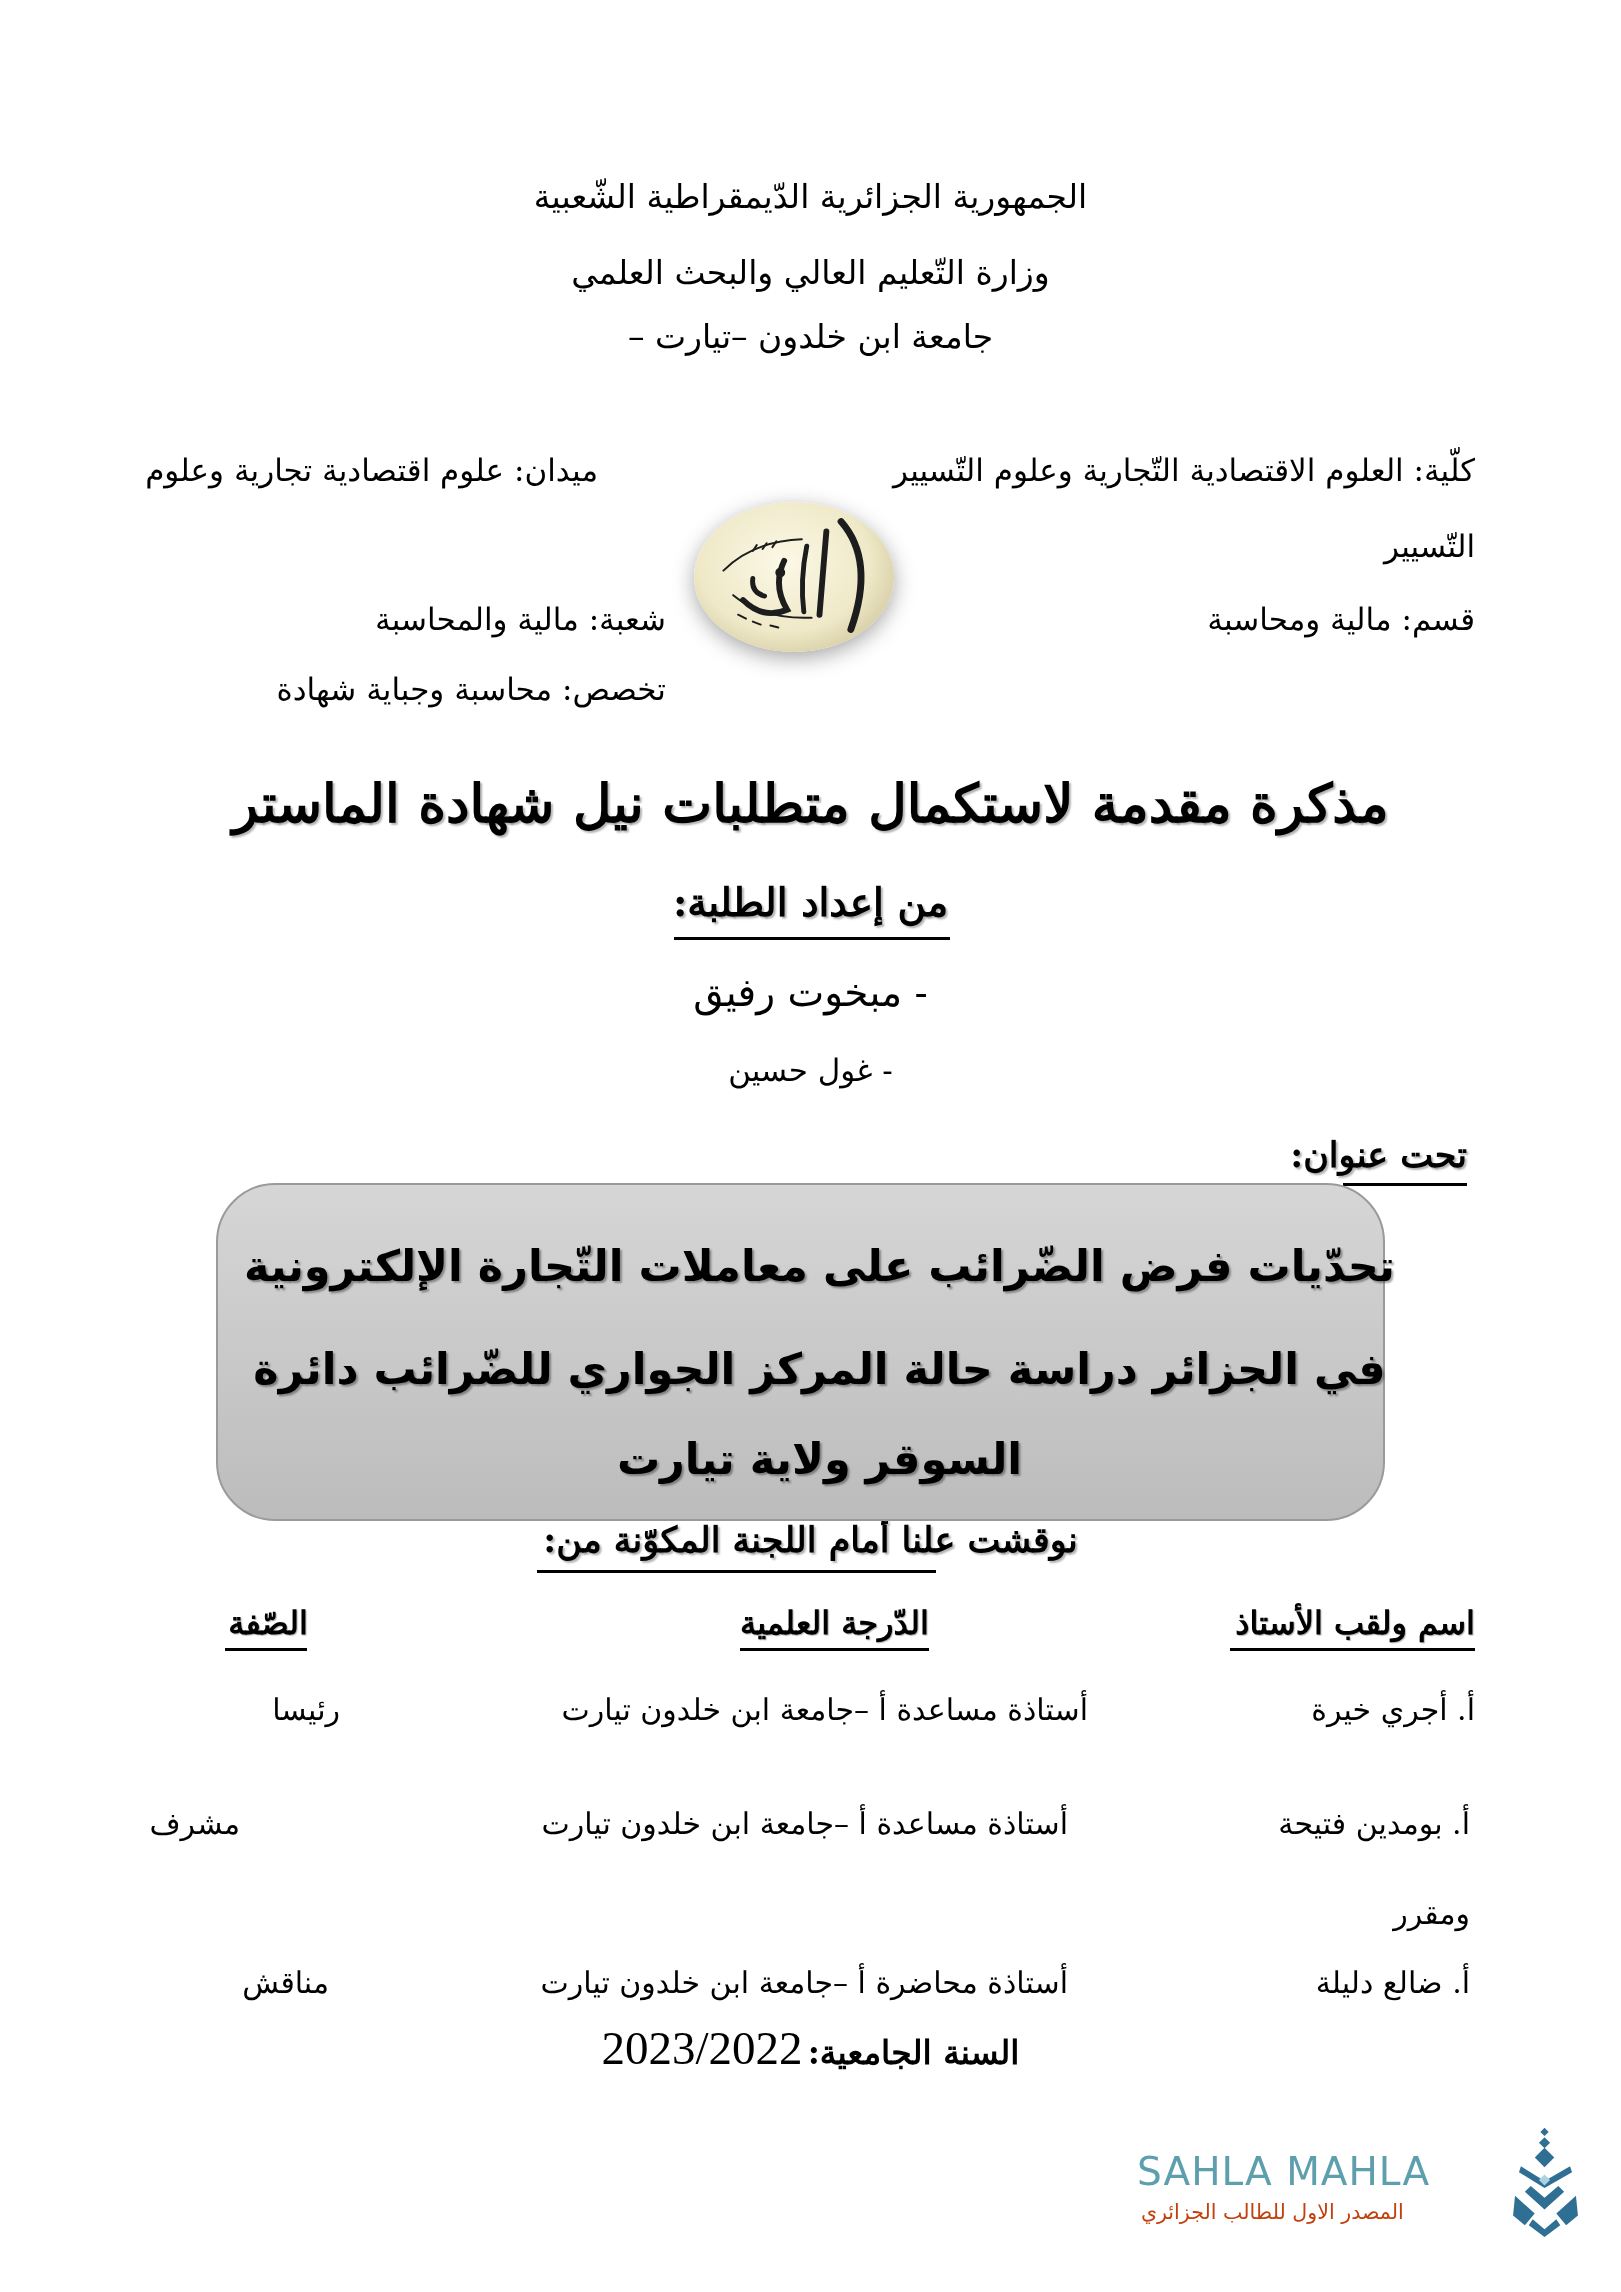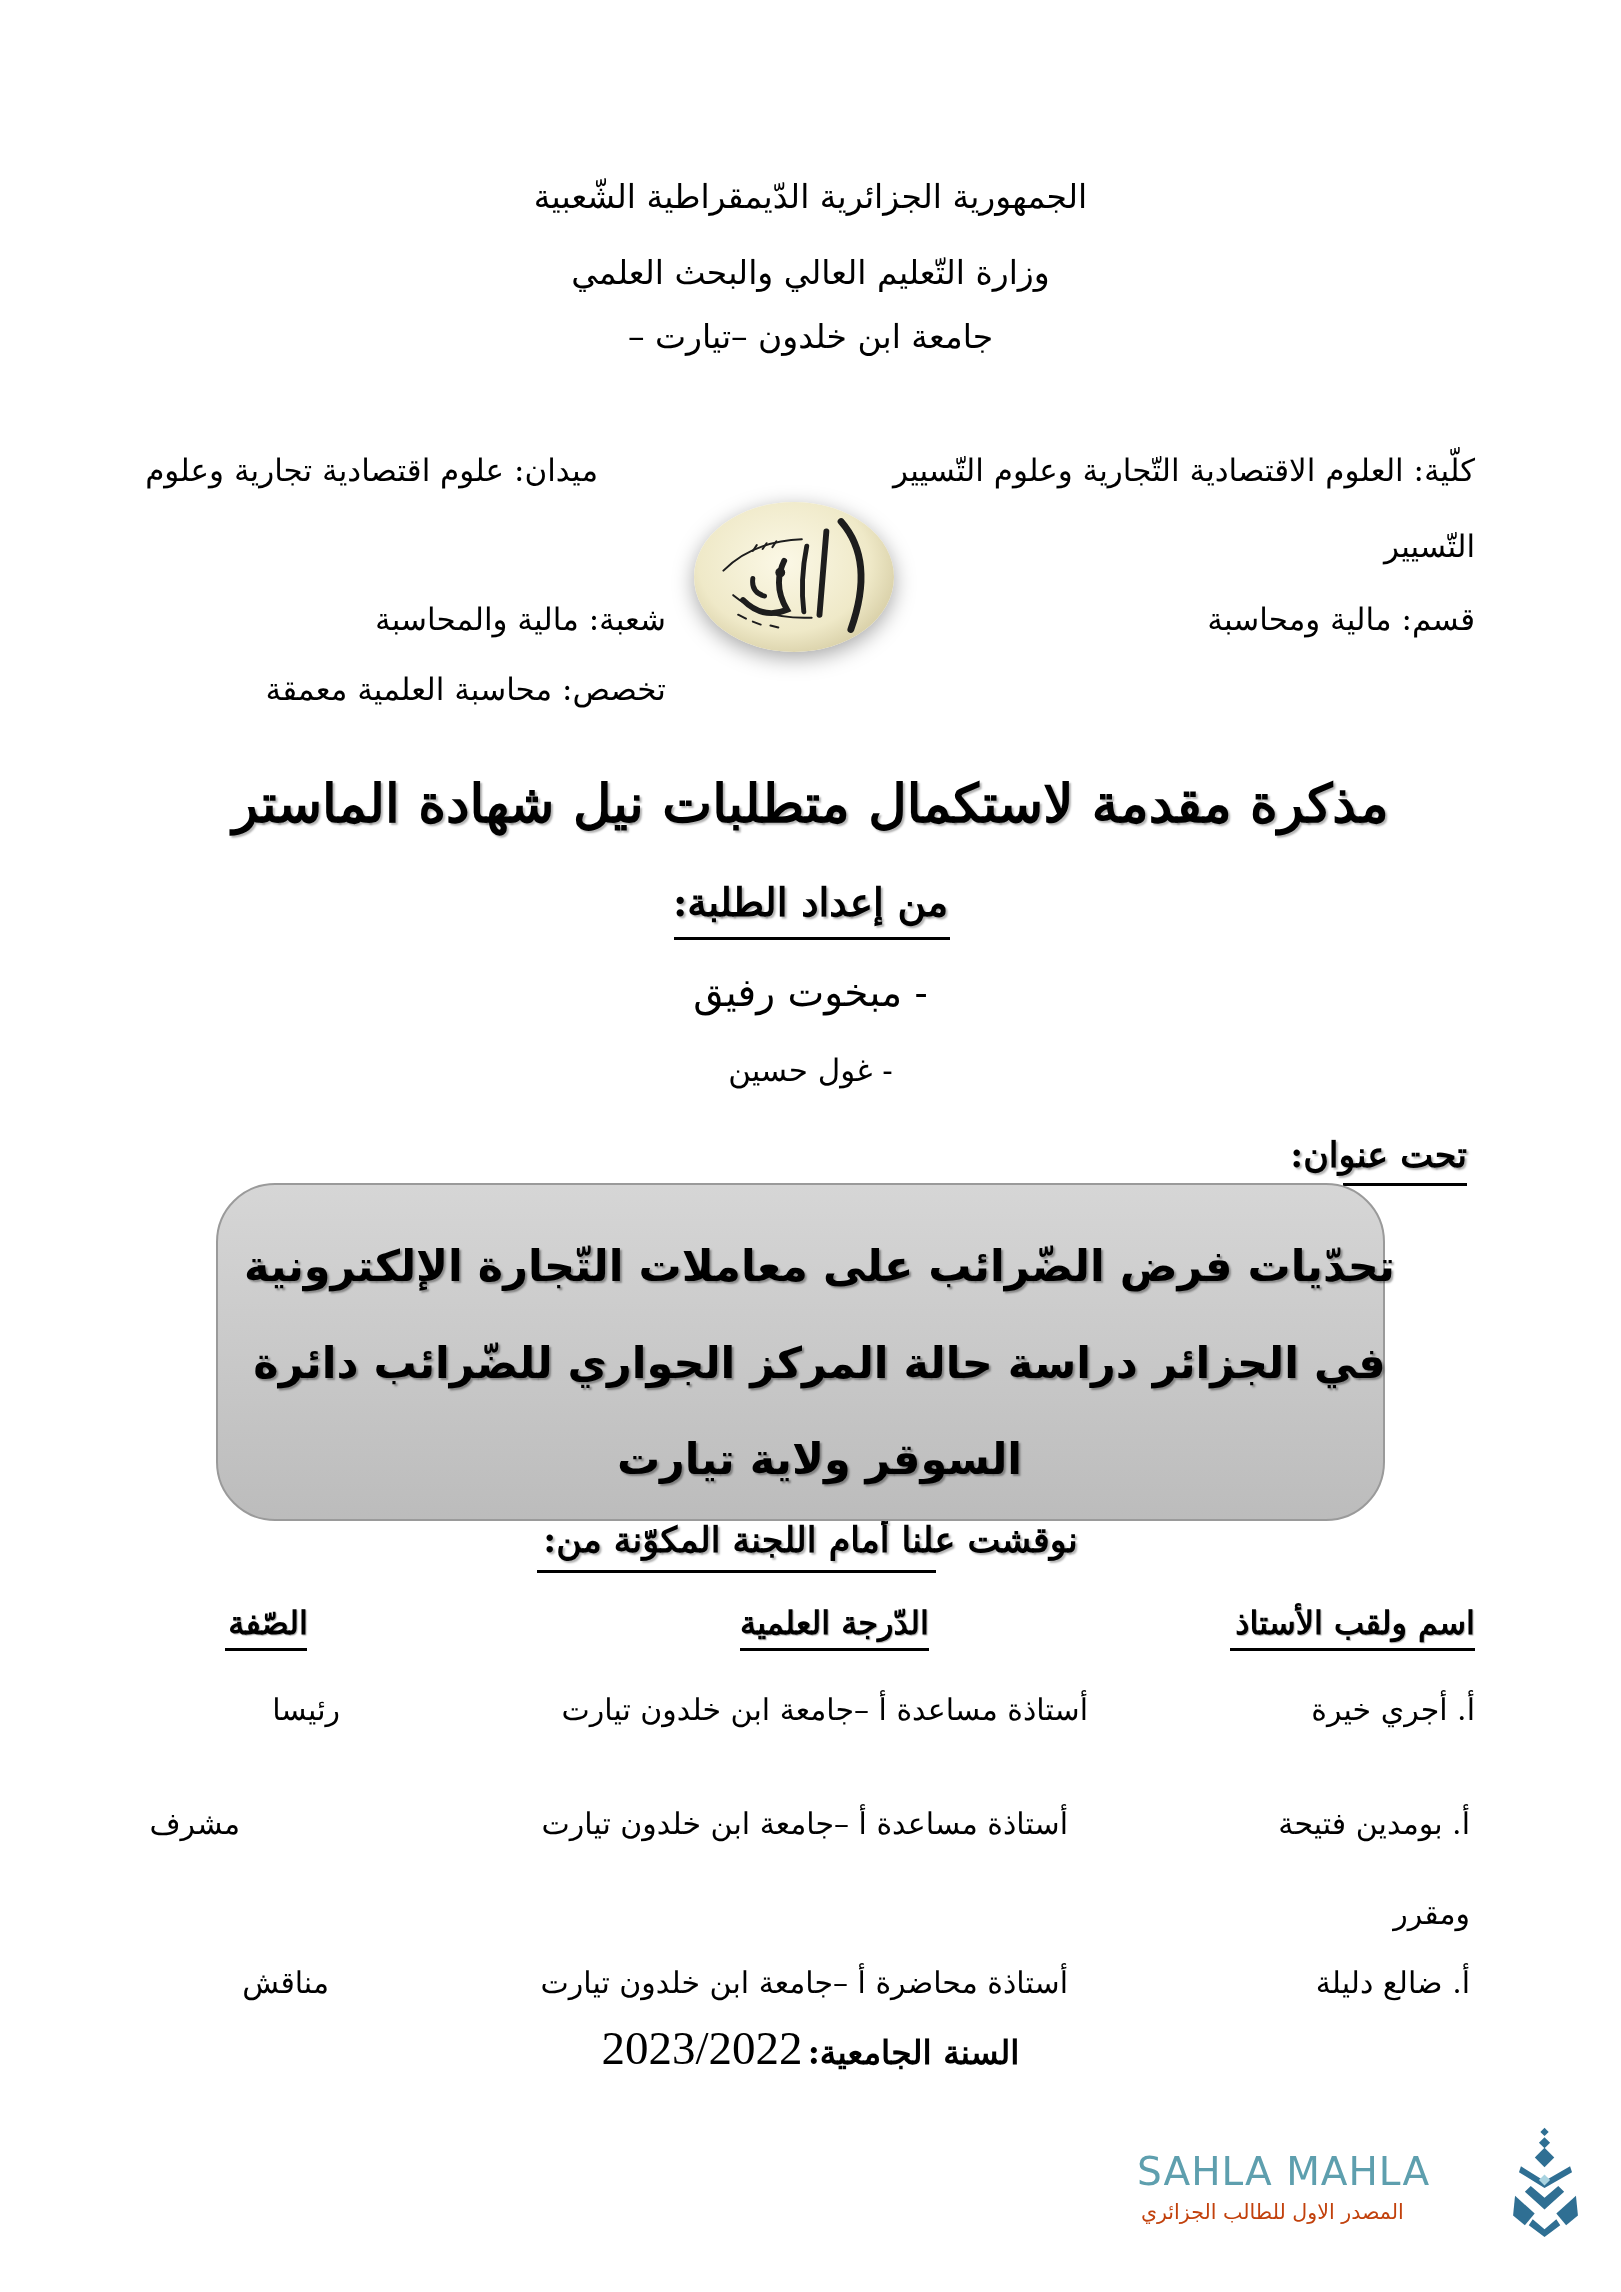--- a/index.html
+++ b/index.html
@@ -45,21 +45,21 @@
 <div class="abs center hdr serif" style="top:172px;">الجمهورية الجزائرية الدّيمقراطية الشّعبية</div>
 <div class="abs center hdr serif" style="top:248px;">وزارة التّعليم العالي والبحث العلمي</div>
 <div class="abs center hdr serif" style="top:312px;">جامعة ابن خلدون –تيارت –</div>
 
 <div class="abs info serif" style="right:146px; top:448px;">كلّية: العلوم الاقتصادية التّجارية وعلوم التّسيير</div>
 <div class="abs info serif" style="right:146px; top:524px;">التّسيير</div>
 <div class="abs info serif" style="right:146px; top:597px;">قسم: مالية ومحاسبة</div>
 
 <div class="abs info serif" style="right:1023px; top:448px;">ميدان: علوم اقتصادية تجارية وعلوم</div>
 <div class="abs info serif" style="right:955px; top:597px;">شعبة: مالية والمحاسبة</div>
-<div class="abs info serif" style="right:955px; top:667px;">تخصص: محاسبة العلمية معمقة</div>
+<div class="abs info serif" style="right:955px; top:667px;">تخصص: محاسبة وجباية شهادة</div>
 
 <div class="logo">
   <svg viewBox="0 0 204 153">
     <g fill="none" stroke="#1d1d1d" stroke-linecap="round">
       <path d="M30 70 Q60 40 110 38" stroke-width="2"></path>
       <path d="M40 95 Q70 120 120 118" stroke-width="2"></path>
       <path d="M150 20 Q185 60 160 130" stroke-width="7"></path>
       <path d="M135 30 L128 115" stroke-width="6"></path>
       <path d="M115 45 Q108 80 112 112" stroke-width="5"></path>
       <path d="M92 60 Q80 85 95 110 Q70 120 50 100" stroke-width="6"></path>
@@ -79,21 +79,21 @@
 <div class="abs center serif" style="top:1049px; font-size:31px; line-height:43px;">-  غول حسين</div>
 
 <div class="abs bold" style="right:154px; top:1132px; font-size:35px; line-height:45px; text-shadow:2px 2px 2px rgba(0,0,0,0.3);">تحت عنوان:</div>
 <div class="uline" style="left:1343px; top:1183px; width:124px;"></div>
 
 <div class="abs center bold" style="top:1517px; font-size:35px; line-height:45px; text-shadow:2px 2px 2px rgba(0,0,0,0.3);">نوقشت علنا أمام اللجنة المكوّنة من:</div>
 <div class="uline" style="left:537px; top:1570px; width:399px;"></div>
 
 <div class="tbox">
   <div class="tline" style="top:52px;">تحدّيات فرض الضّرائب على معاملات التّجارة الإلكترونية</div>
-  <div class="tline" style="top:149px;">في الجزائر دراسة حالة المركز الجواري للضّرائب دائرة</div>
+  <div class="tline" style="top:155px;">في الجزائر دراسة حالة المركز الجواري للضّرائب دائرة</div>
   <div class="tline" style="top:245px;">السوقر ولاية تيارت</div>
 </div>
 
 <div class="abs th" style="right:146px; top:1601px; text-shadow:1px 1px 1px rgba(0,0,0,0.3);">اسم ولقب الأستاذ</div>
 <div class="uline" style="left:1230px; top:1648px; width:245px;"></div>
 <div class="abs th" style="right:692px; top:1601px; text-shadow:1px 1px 1px rgba(0,0,0,0.3);">الدّرجة العلمية</div>
 <div class="uline" style="left:740px; top:1648px; width:189px;"></div>
 <div class="abs th" style="right:1313px; top:1601px; text-shadow:1px 1px 1px rgba(0,0,0,0.3);">الصّفة</div>
 <div class="uline" style="left:225px; top:1648px; width:82px;"></div>
 

